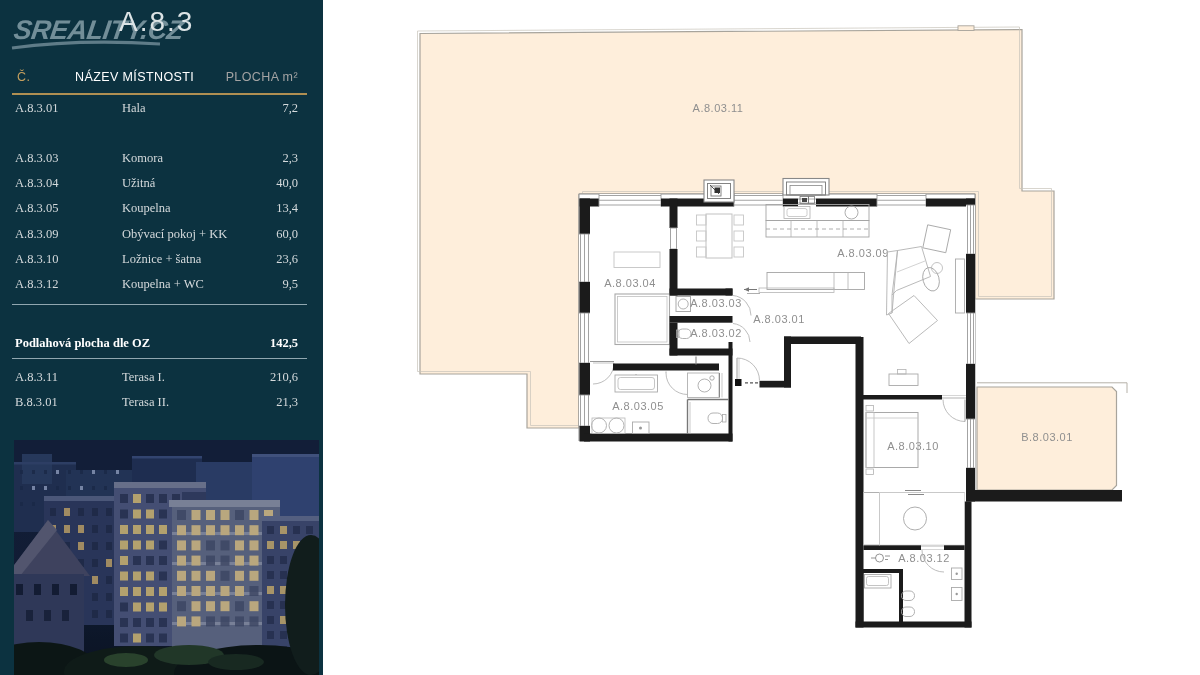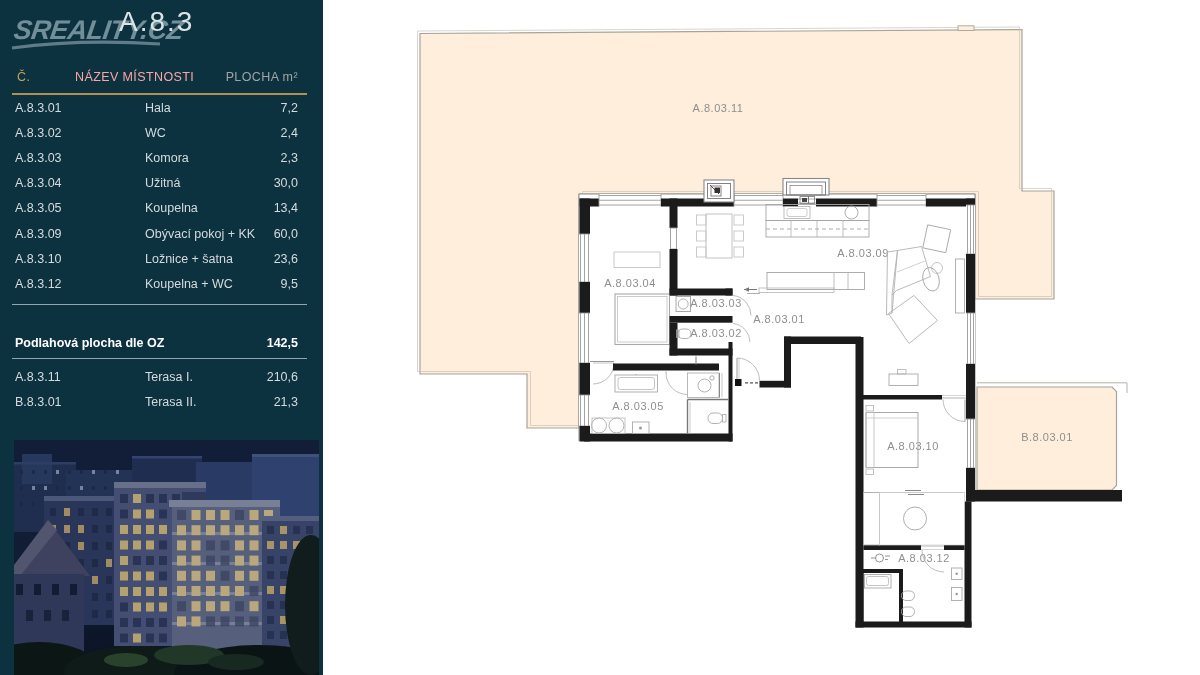--- a/index.html
+++ b/index.html
@@ -1,21 +1,21 @@
 <!DOCTYPE html>
 <html><head><meta charset="utf-8">
 <style>
 * { margin:0; padding:0; box-sizing:border-box; }
 html,body { width:1200px; height:675px; background:#fff; overflow:hidden;
   font-family:"Liberation Sans", sans-serif; position:relative; }
 #sidebar { position:absolute; left:0; top:0; width:323px; height:675px; background:#0c3240; }
 #sidebar .row { position:absolute; left:0; width:323px; height:17px; color:#d5dadc;
-  font-size:12.5px; }
+  font-size:12.5px;font-family:Liberation Serif, serif; }
 #sidebar .c1 { position:absolute; left:15px; }
-#sidebar .c2 { position:absolute; left:122px;margin-left:23px; }
+#sidebar .c2 { position:absolute; left:122px; }
 #sidebar .c3 { position:absolute; right:25px; text-align:center; }
 </style></head>
 <body>
 
 <svg width="1200" height="675" viewBox="0 0 1200 675" style="position:absolute;left:0;top:0" font-family="Liberation Sans, sans-serif">
 <polygon points="420,33.5 1022,29.5 1022,191 1054,191 1054,299 975,299 975,194 579,194 579,428 527,428 527,374 420,374" fill="#feeedb" stroke="#a8a49c" stroke-width="1.2"></polygon>
 
 <polygon points="417,30.5 1019,26.5 1019,188 1051,188 1051,296 978,296 978,191 582,191 582,425 530,425 530,371 417,371" fill="none" stroke="#c9c5bb" stroke-width="0.8" transform="translate(0.5,0.5)" opacity="0.9"></polygon>
 
 <rect x="958" y="25.8" width="16" height="4.699999999999999" fill="#feeedb" stroke="#a8a49c" stroke-width="0.9"></rect>
@@ -357,43 +357,38 @@
 
   <div style="position:absolute;left:14px;top:15px;width:230px;height:30px;color:rgba(178,198,207,0.62);
        font-size:27px;font-weight:bold;font-style:italic;letter-spacing:-0.5px;transform:skewX(-8deg);">SREALITY.CZ</div>
   <svg width="280" height="16" style="position:absolute;left:10px;top:36px">
     <path d="M 2,12 Q 70,3 150,8" fill="none" stroke="rgba(178,198,207,0.50)" stroke-width="3.2"></path>
   </svg>
 
   <div style="position:absolute;left:119px;top:6px;width:130px;color:#dce3e5;font-size:28px;letter-spacing:2px;">A.8.3</div>
 
   <div style="position:absolute;left:17px;top:70px;color:#c49f5e;font-size:12.5px;letter-spacing:0.4px;">Č.</div>
-  <div style="position:absolute;left:75px;top:70px;color:#fca5a5;font-size:12.5px;letter-spacing:0.4px;">NÁZEV MÍSTNOSTI</div>
+  <div style="position:absolute;left:75px;top:70px;color:#ffffff;font-size:12.5px;letter-spacing:0.4px;">NÁZEV MÍSTNOSTI</div>
   <div style="position:absolute;right:25px;top:70px;color:#a3a3a3;font-size:12.5px;letter-spacing:0.4px;">PLOCHA m²</div>
 
   <div style="position:absolute;left:12px;top:93px;width:295px;height:1.5px;background:#b08f52;"></div>
   <div class="row" style="top:100.5px">
       <span class="c1">A.8.3.01</span>
       <span class="c2">Hala</span>
       <span class="c3">7,2</span>
     </div>
-    <div class="row" style="top:125.7px">
-      <span class="c1">A.8.3.02</span>
-      <span class="c2">WC</span>
-      <span class="c3">2,4</span>
-    </div>
     <div class="row" style="top:150.9px">
       <span class="c1">A.8.3.03</span>
       <span class="c2">Komora</span>
       <span class="c3">2,3</span>
     </div>
     <div class="row" style="top:176.1px">
       <span class="c1">A.8.3.04</span>
       <span class="c2">Užitná</span>
-      <span class="c3">30,0</span>
+      <span class="c3">40,0</span>
     </div>
     <div class="row" style="top:201.29999999999998px">
       <span class="c1">A.8.3.05</span>
       <span class="c2">Koupelna</span>
       <span class="c3">13,4</span>
     </div>
     <div class="row" style="top:226.49999999999997px">
       <span class="c1">A.8.3.09</span>
       <span class="c2">Obývací pokoj + KK</span>
       <span class="c3">60,0</span>

